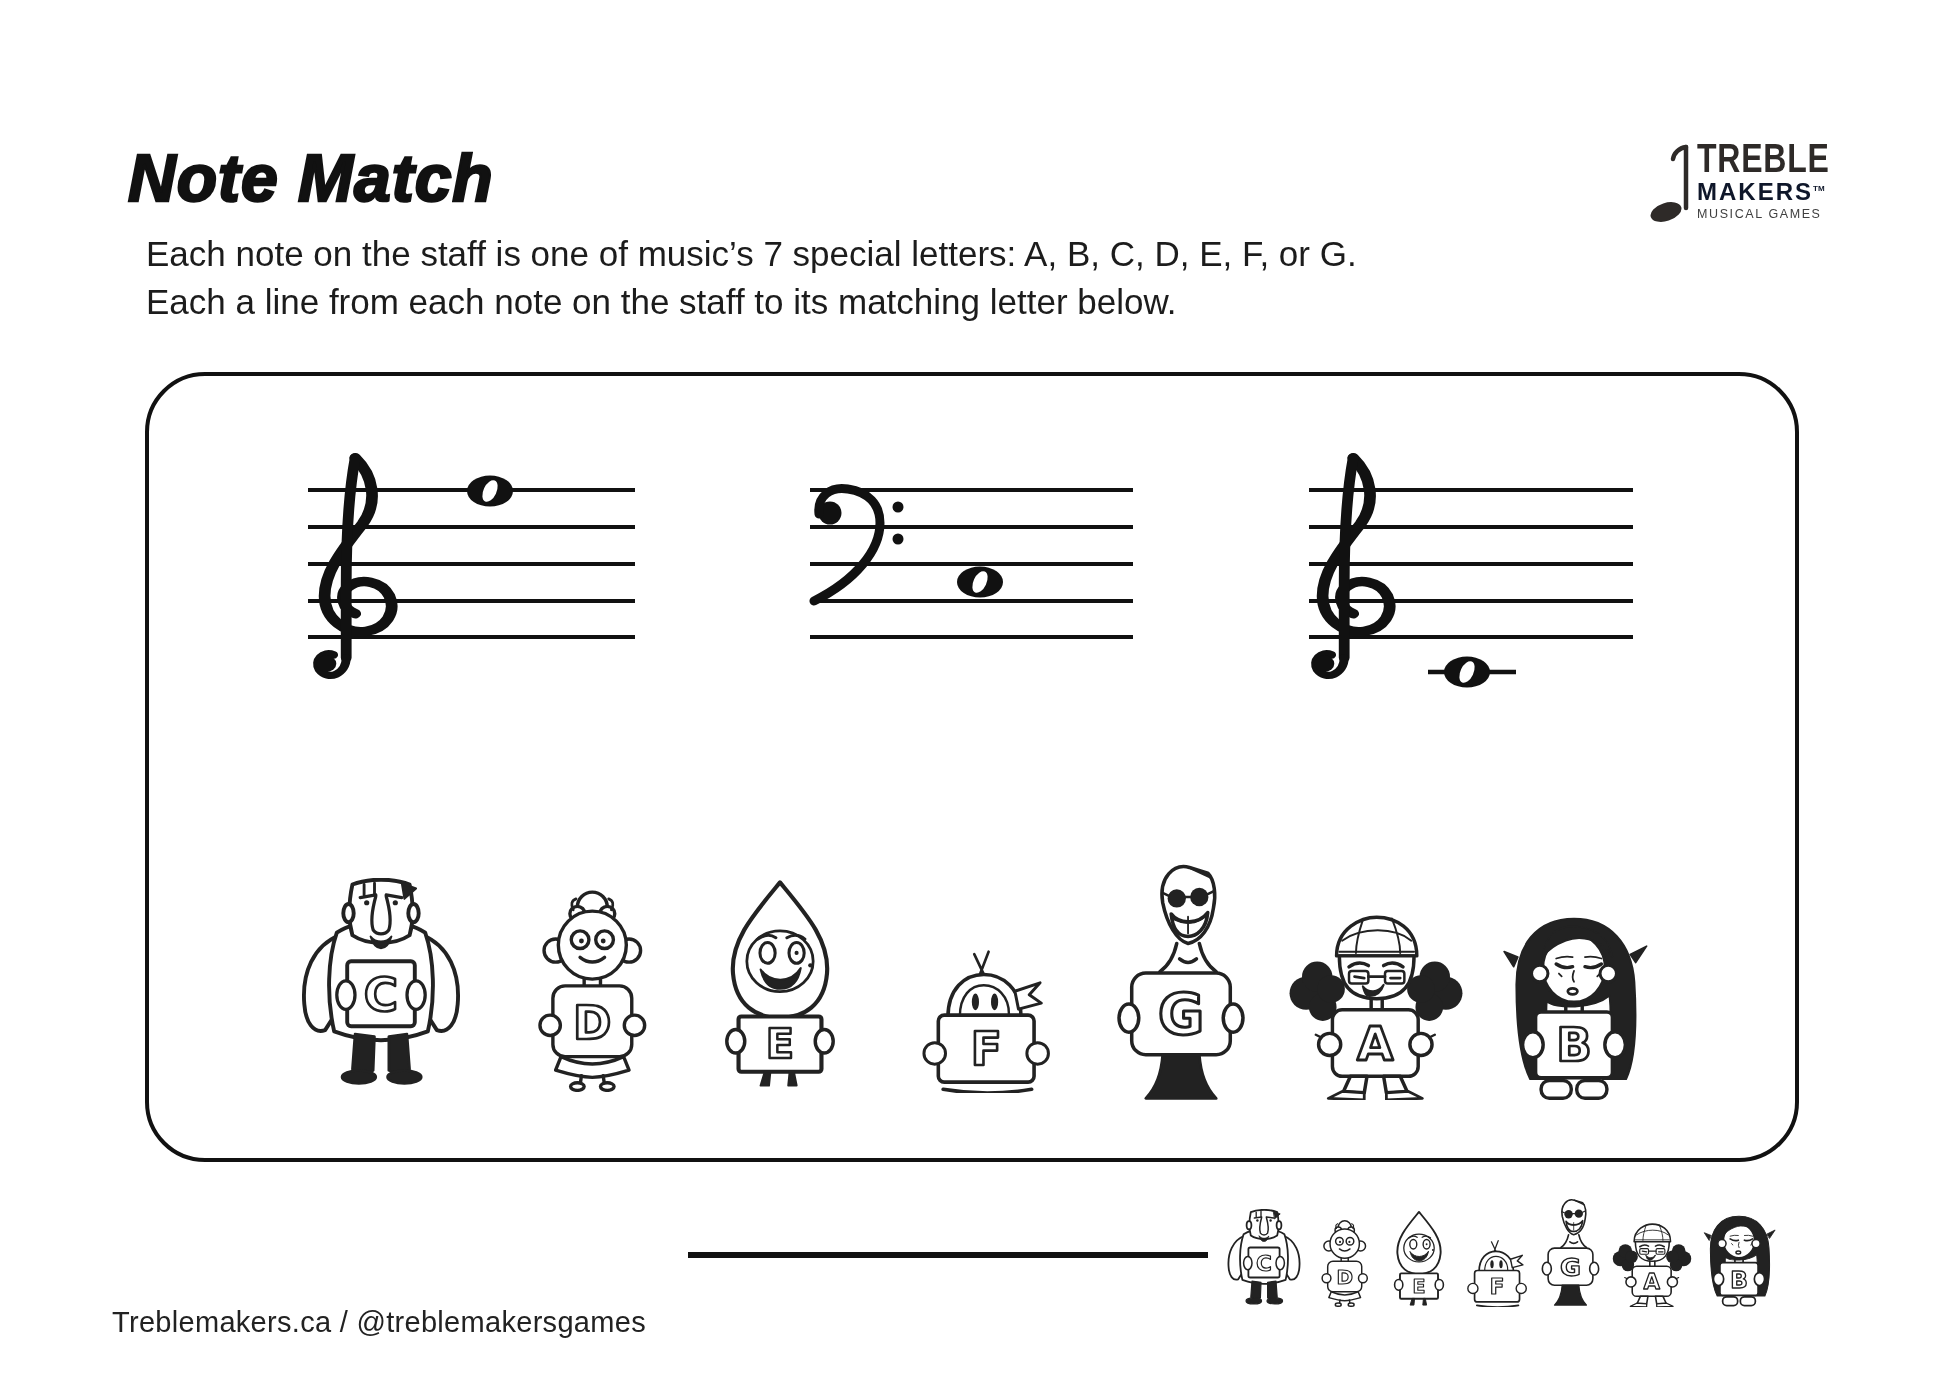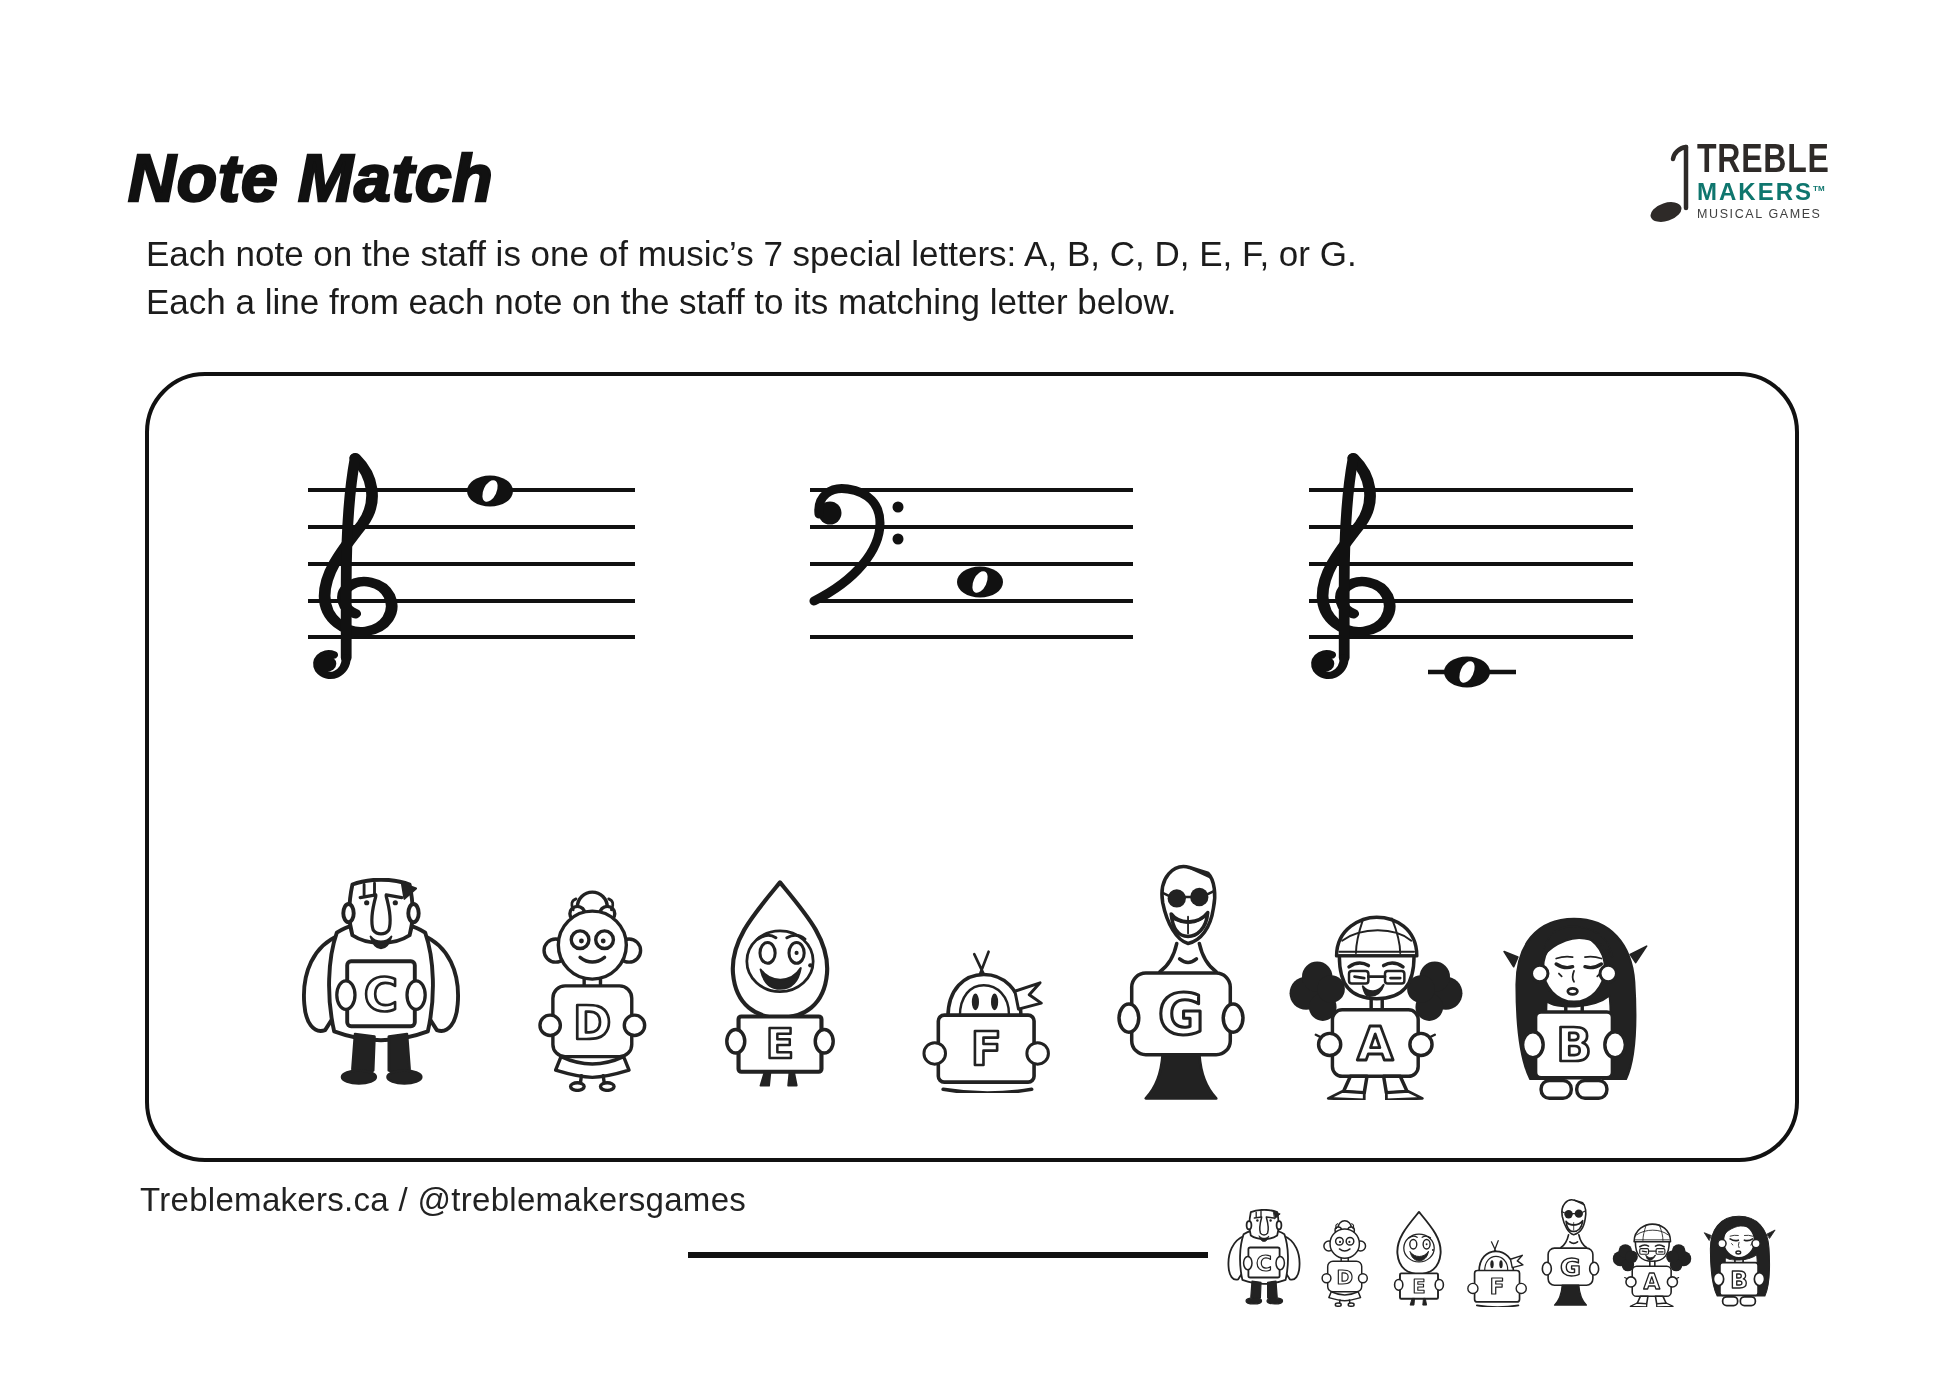--- a/index.html
+++ b/index.html
@@ -8,35 +8,35 @@
   .abs{position:absolute;}
 
   #page-title{left:128px;top:140px;font-size:66px;font-weight:bold;letter-spacing:1px;
     color:#111;font-style:italic;-webkit-text-stroke:2.5px #111;}
 
   
   #logo{left:1640px;top:140px;width:230px;height:90px;}
   #logo .stack{position:absolute;left:57px;top:0;}
   #logo-name1{font-size:41px;font-weight:bold;letter-spacing:1px;color:#2e2a28;
     transform:scaleX(0.78);transform-origin:left top;line-height:36px;}
-  #logo-name2{font-size:24px;font-weight:bold;letter-spacing:2px;color:#0f766e;line-height:25px;}
+  #logo-name2{font-size:24px;font-weight:bold;letter-spacing:2px;color:#0f172a;line-height:25px;}
   #logo-name2 sup{font-size:8px;letter-spacing:0;}
   #logo-tagline{font-size:12.5px;font-weight:500;letter-spacing:1.6px;color:#404040;margin-top:3px;}
 
   
   #instructions{left:146px;top:230px;font-size:35px;line-height:48px;color:#1c1c1c;}
 
   
   #worksheet-box{left:145px;top:372px;width:1654px;height:790px;border:4px solid #111;
     border-radius:60px;background:#fff;box-sizing:border-box;}
 
   svg text.card-letter{font-family:"DejaVu Sans",sans-serif;font-weight:bold;
     fill:#fff;stroke:#222;}
 
-  #footer-credit{left:112px;top:1181px;font-size:33px;color:#222;letter-spacing:0.3px;margin-left:28px;}
+  #footer-credit{left:112px;top:1306px;font-size:29px;color:#222;letter-spacing:0.3px;}
   #footer-line{left:688px;top:1252px;width:520px;height:6px;background:#111;}
   #mini-row{left:1222px;top:1203px;width:580px;height:104px;display:flex;
     align-items:flex-end;gap:8px;}
 </style>
 </head>
 <body>
 
 <div id="canvas">
 
   <svg width="0" height="0" style="position:absolute" aria-hidden="true">

